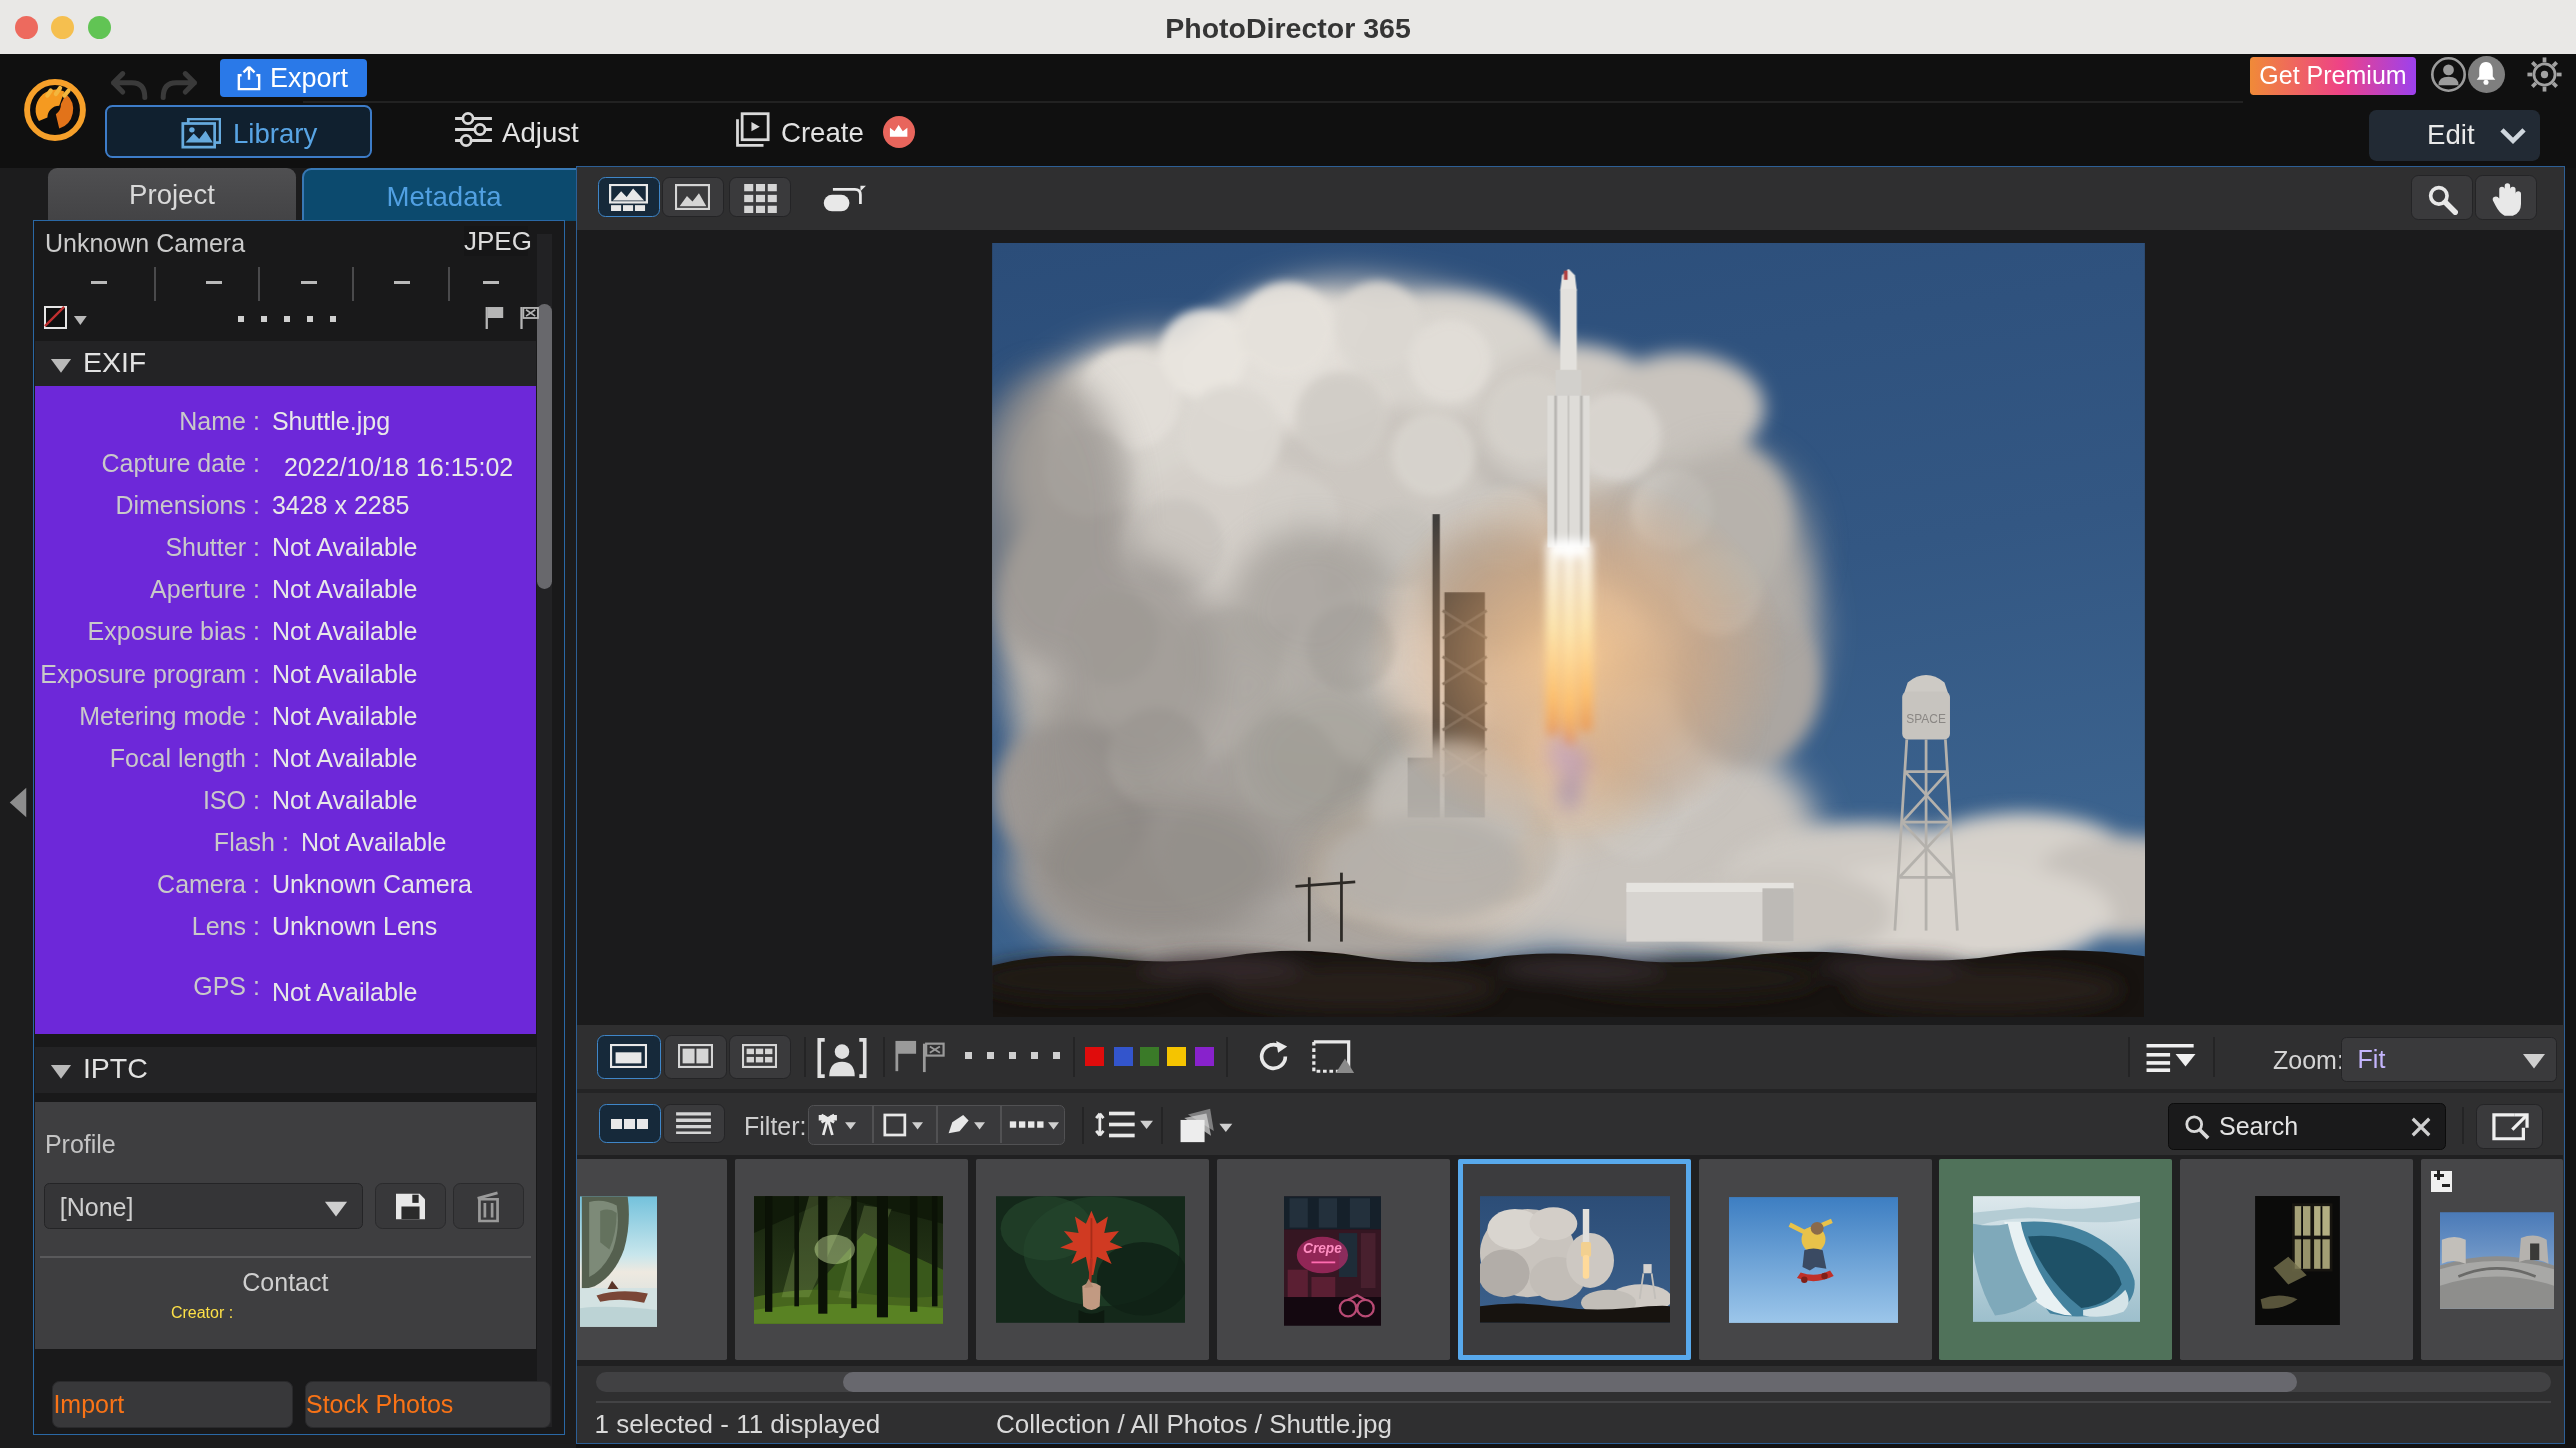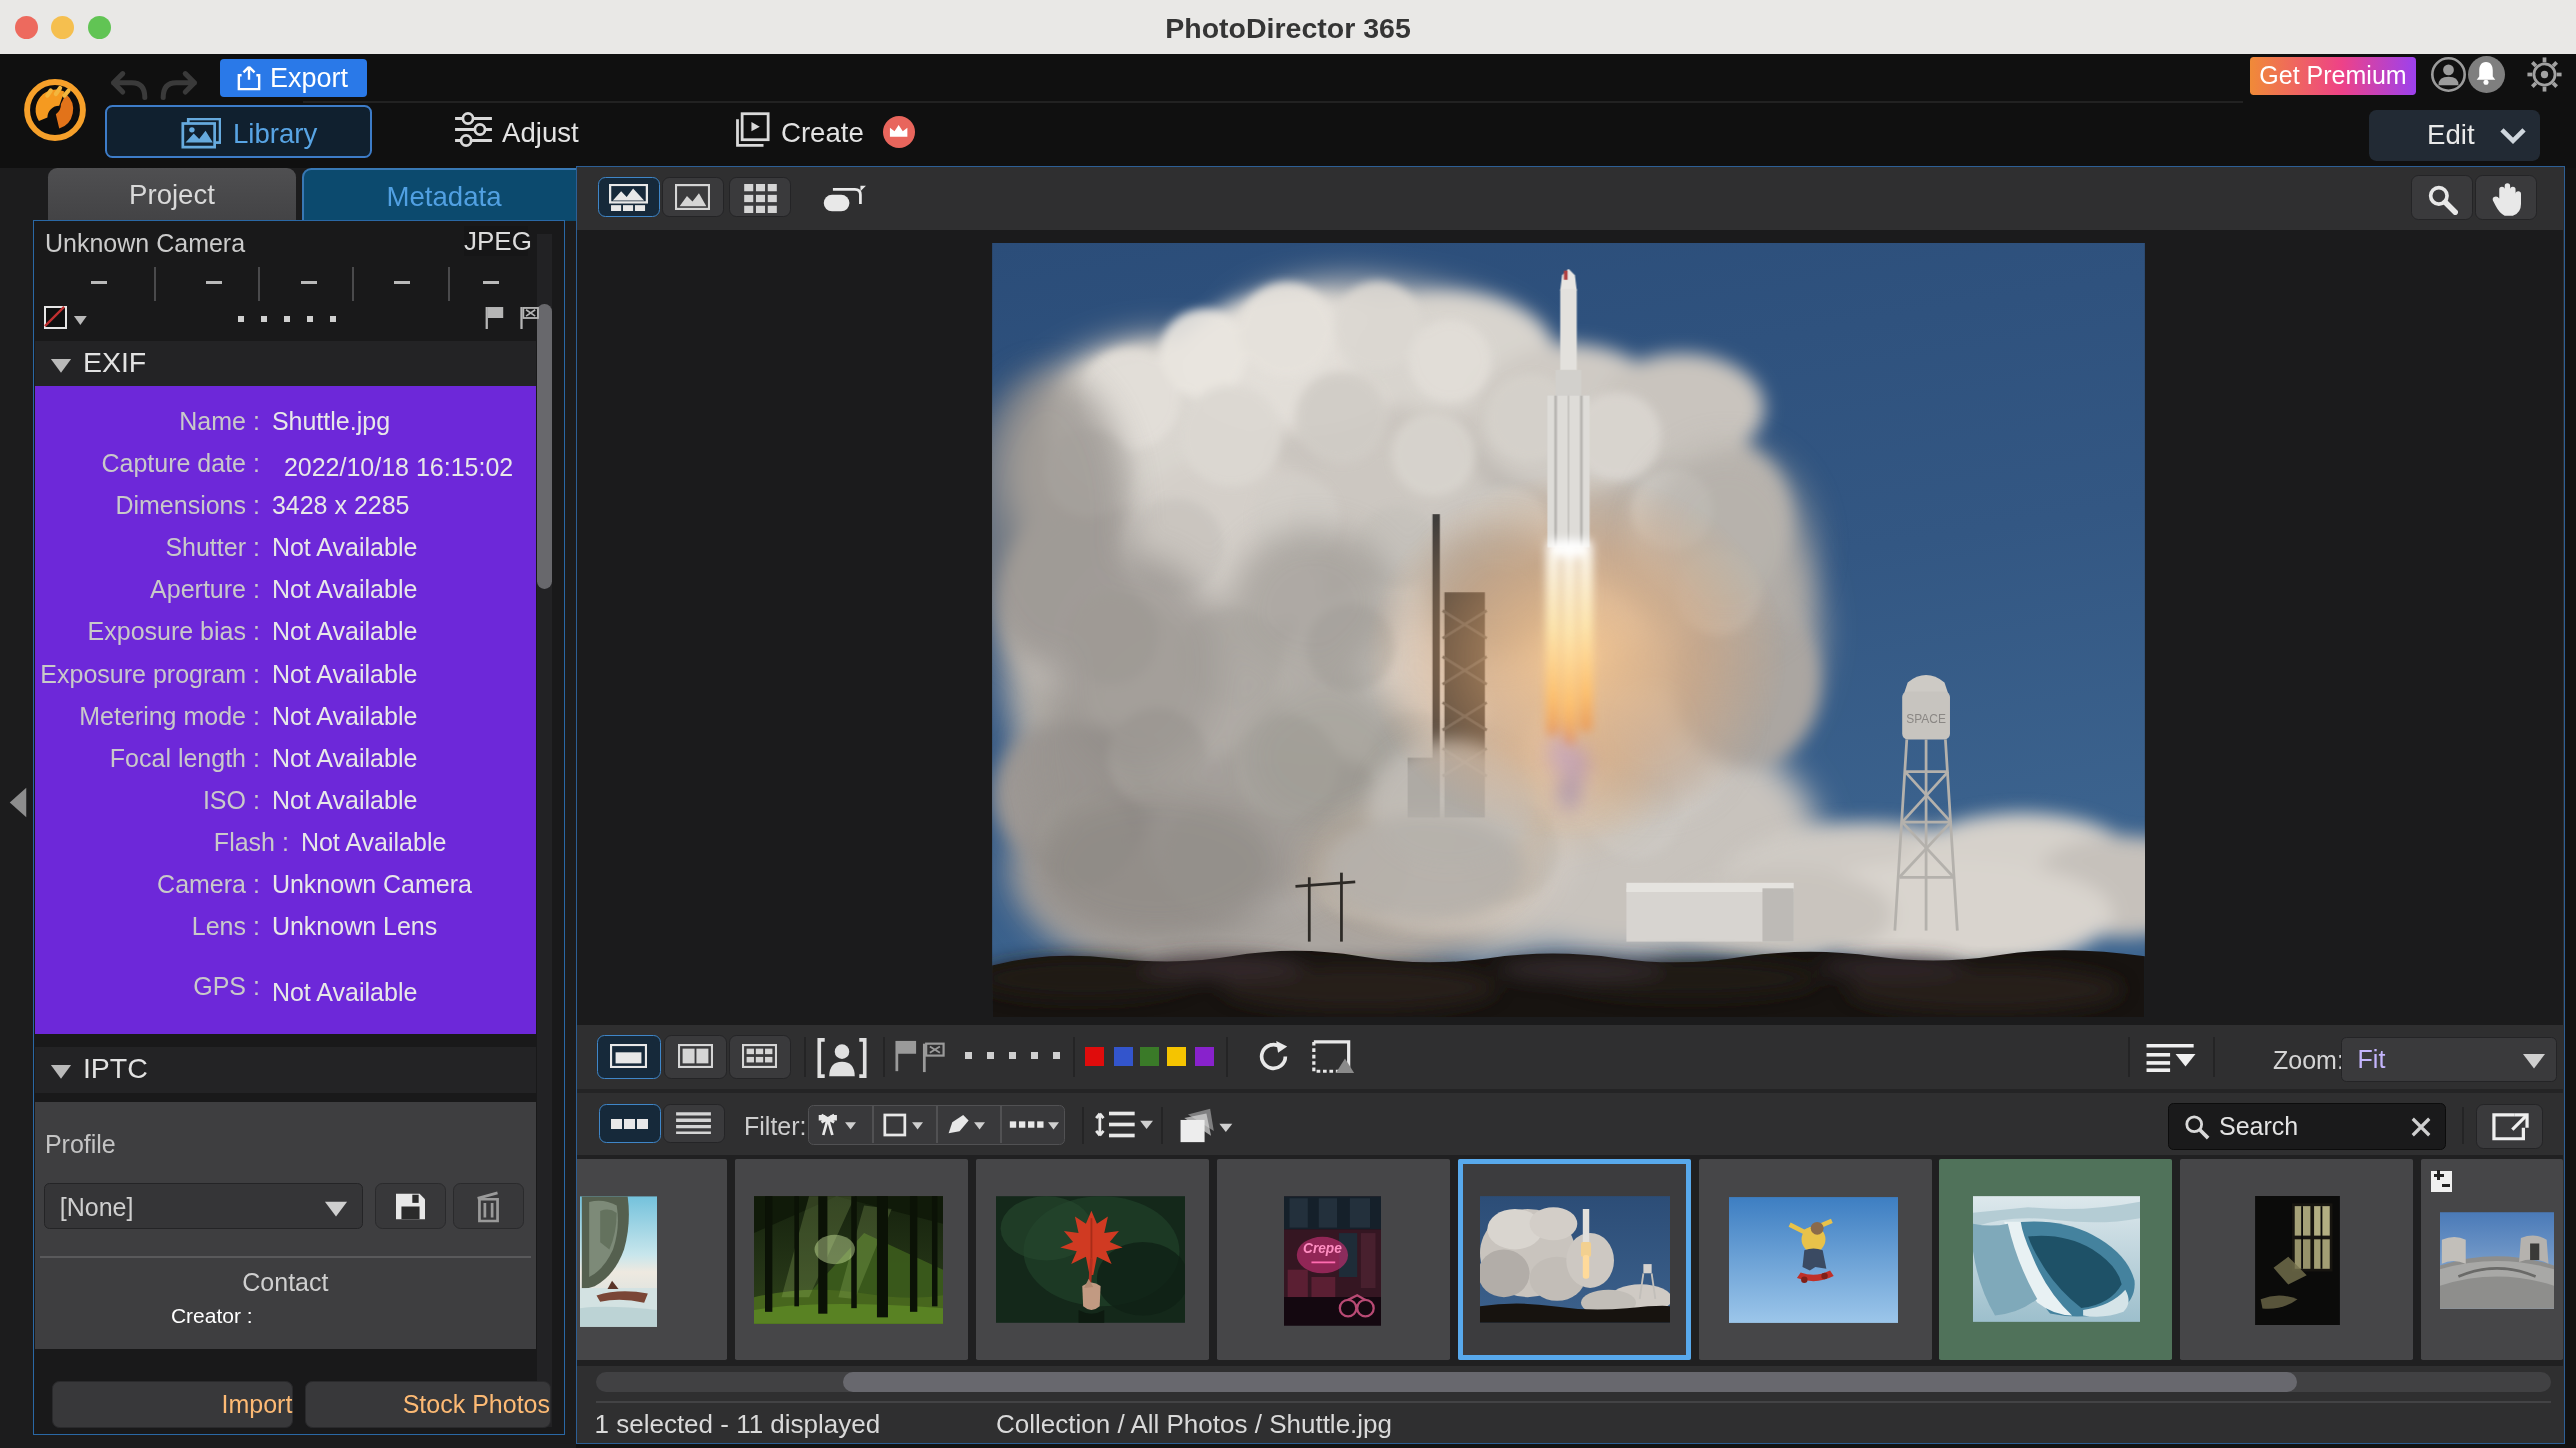--- a/index.html
+++ b/index.html
@@ -16,21 +16,21 @@
   #appline { left:303px; top:47px; width:1940px; height:1.8px; background:#222; }
   .navtxt { font-size:27.6px; color:#e3e3e3; }
   
   #sidebar { left:0; top:168px; width:576px; height:1281px; background:#1c1c1d; }
   .tab { top:0; height:53px; border-radius:9.2px 9.2px 0 0; font-size:27.6px; text-align:center; line-height:53px; }
   #mpanel { left:33px; top:52px; width:532px; height:1215px; border:1.8px solid #2a68a5; background:#19191a; }
   .exifrow { position:absolute; left:0; width:501px; height:42px; font-size:25px; }
   .lab { position:absolute; right:276px; top:7.4px; color:#c9c9c9; white-space:nowrap; }
   .val { position:absolute; left:237px; top:7.4px; color:#e8e8e8; white-space:nowrap; }
   .secthead { left:0.9px; width:501px; height:46px; background:#232325; color:#e2e2e2; font-size:28.5px; }
-  .btn { background:#38383a; border:1.8px solid #2a2a2c; border-radius:7.4px; color:#fdba74; text-align:right; }
+  .btn { background:#38383a; border:1.8px solid #2a2a2c; border-radius:7.4px; color:#f97316; text-align:left; }
   
   #mainp { left:576px; top:166px; width:1989px; height:1278px; border:1.8px solid #2d5f95; background:#2f2f30; overflow:hidden; }
   .tbtn { position:absolute; background:#3a3a3c; border:1.8px solid #242426; border-radius:7.4px; }
   .tbtn.active { background:#16293a; border-color:#3f86c8; }
   .vsep { position:absolute; width:1.8px; background:#242425; }
   #canvas { left:0; top:63px; width:1986px; height:795px; background:#1b1b1c; }
   #filmstrip { left:0; top:988px; width:1986px; height:211px; background:#202021; overflow:hidden; }
   .tile { position:absolute; top:1.8px; height:201px; width:233px; background:#464648; border-radius:1.8px; }
   #statusbar { left:0; top:1236px; width:1986px; height:42px; color:#d9d9d9; font-size:26px; }
 </style>
@@ -288,21 +288,21 @@
           </svg>
         </div>
         <div class="abs btn" style="left:418px; top:81px; width:71px; height:46px;">
           <svg class="abs" style="left:20px; top:6.4px;" width="29" height="33" viewBox="0 0 32 36">
             <path d="M6 10 H26 V34 H6 Z M12 14 V30 M20 14 V30" fill="none" stroke="#9a9a9a" stroke-width="3"></path>
             <path d="M4 9 L26 3" stroke="#9a9a9a" stroke-width="3"></path>
           </svg>
         </div>
         <div class="abs" style="left:5.5px; top:154px; width:491px; height:1.8px; background:#59595b;"></div>
         <div class="abs" style="left:0; top:166px; width:501px; text-align:center; font-size:25px; color:#cfcfcf;">Contact</div>
-        <div class="abs" style="left:136px; top:202px; font-size:21px; color:#ffffff;">Creator :</div>
+        <div class="abs" style="left:136px; top:202px; font-size:16px; color:#fde047;">Creator :</div>
       </div>
 
       <div class="abs" style="left:0.9px; top:1128px; width:501px; height:85px; background:#19191a;"></div>
       <div class="abs btn" style="left:18.4px; top:1160px; width:241px; height:47px; font-size:25px; line-height:44px;">Import</div>
       <div class="abs btn" style="left:271px; top:1160px; width:246px; height:47px; font-size:25px; line-height:44px;">Stock Photos</div>
     </div>
   </div>
 
   <div id="mainp" class="abs">
 

